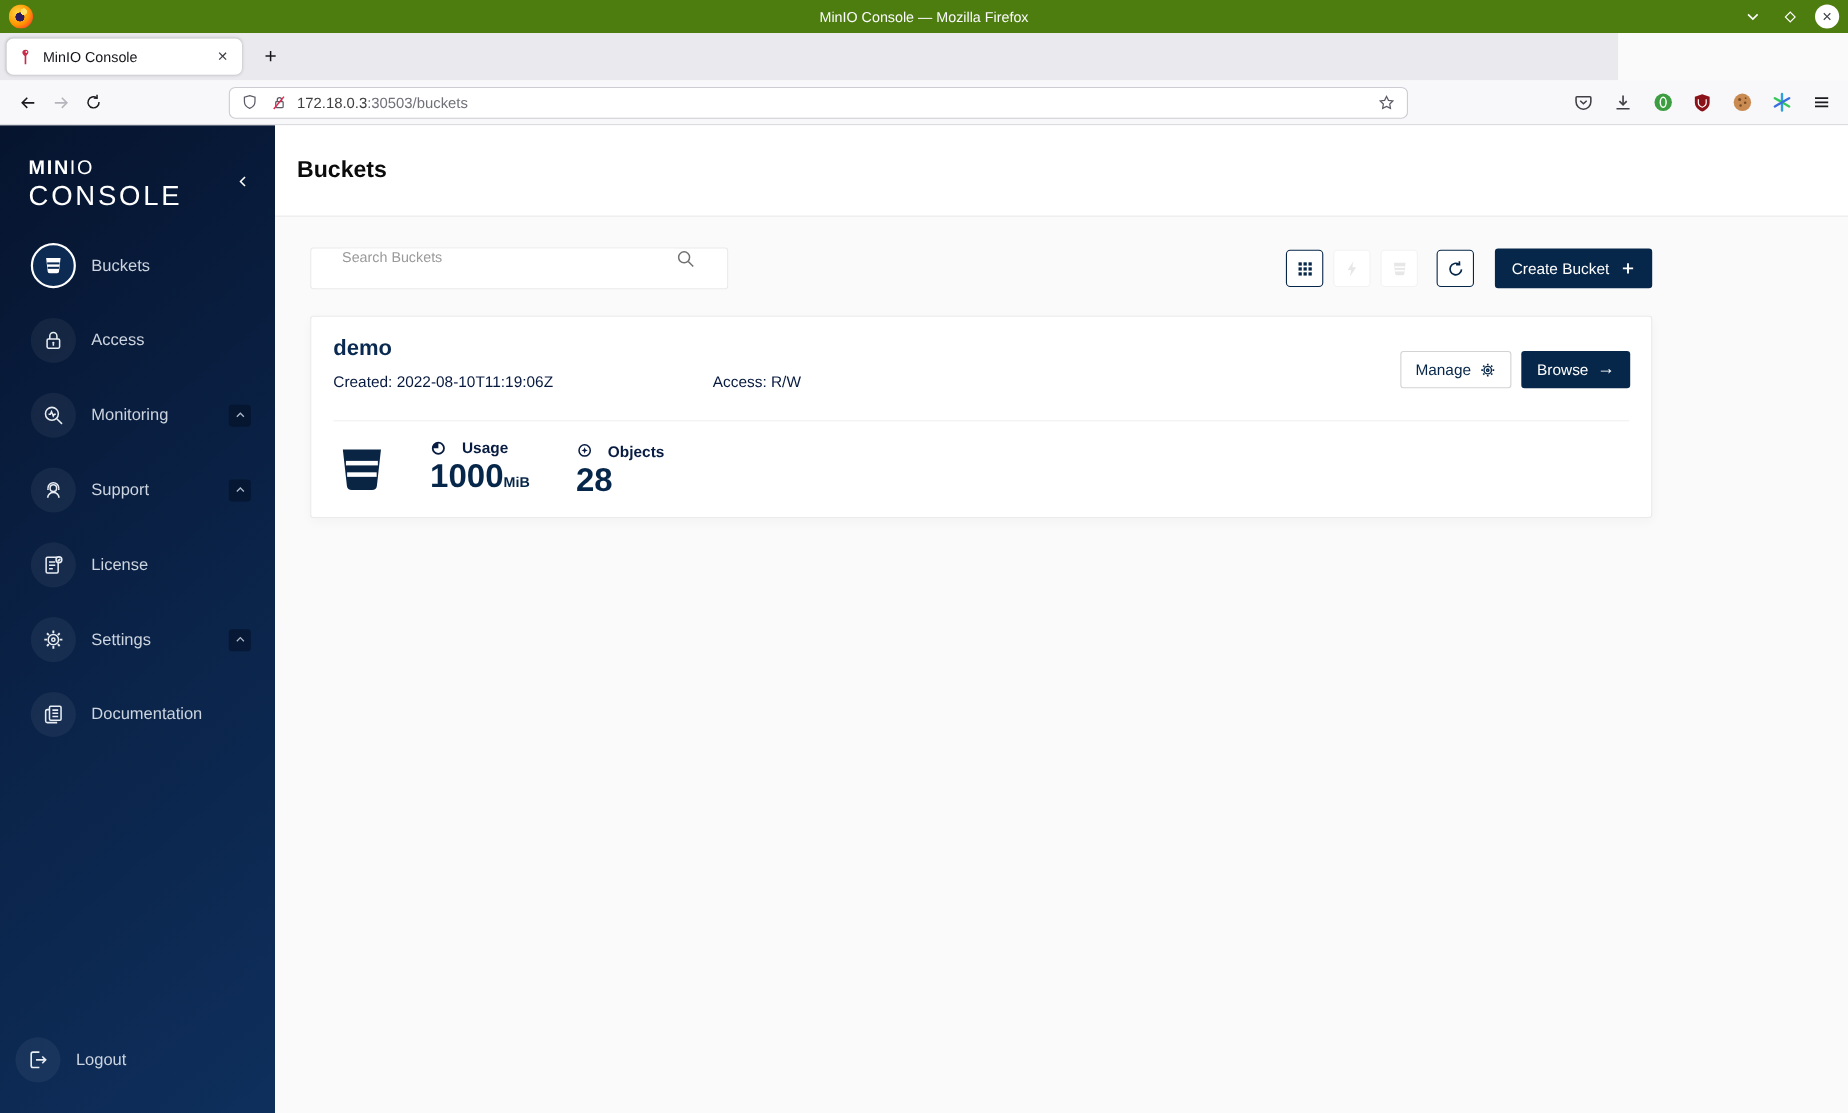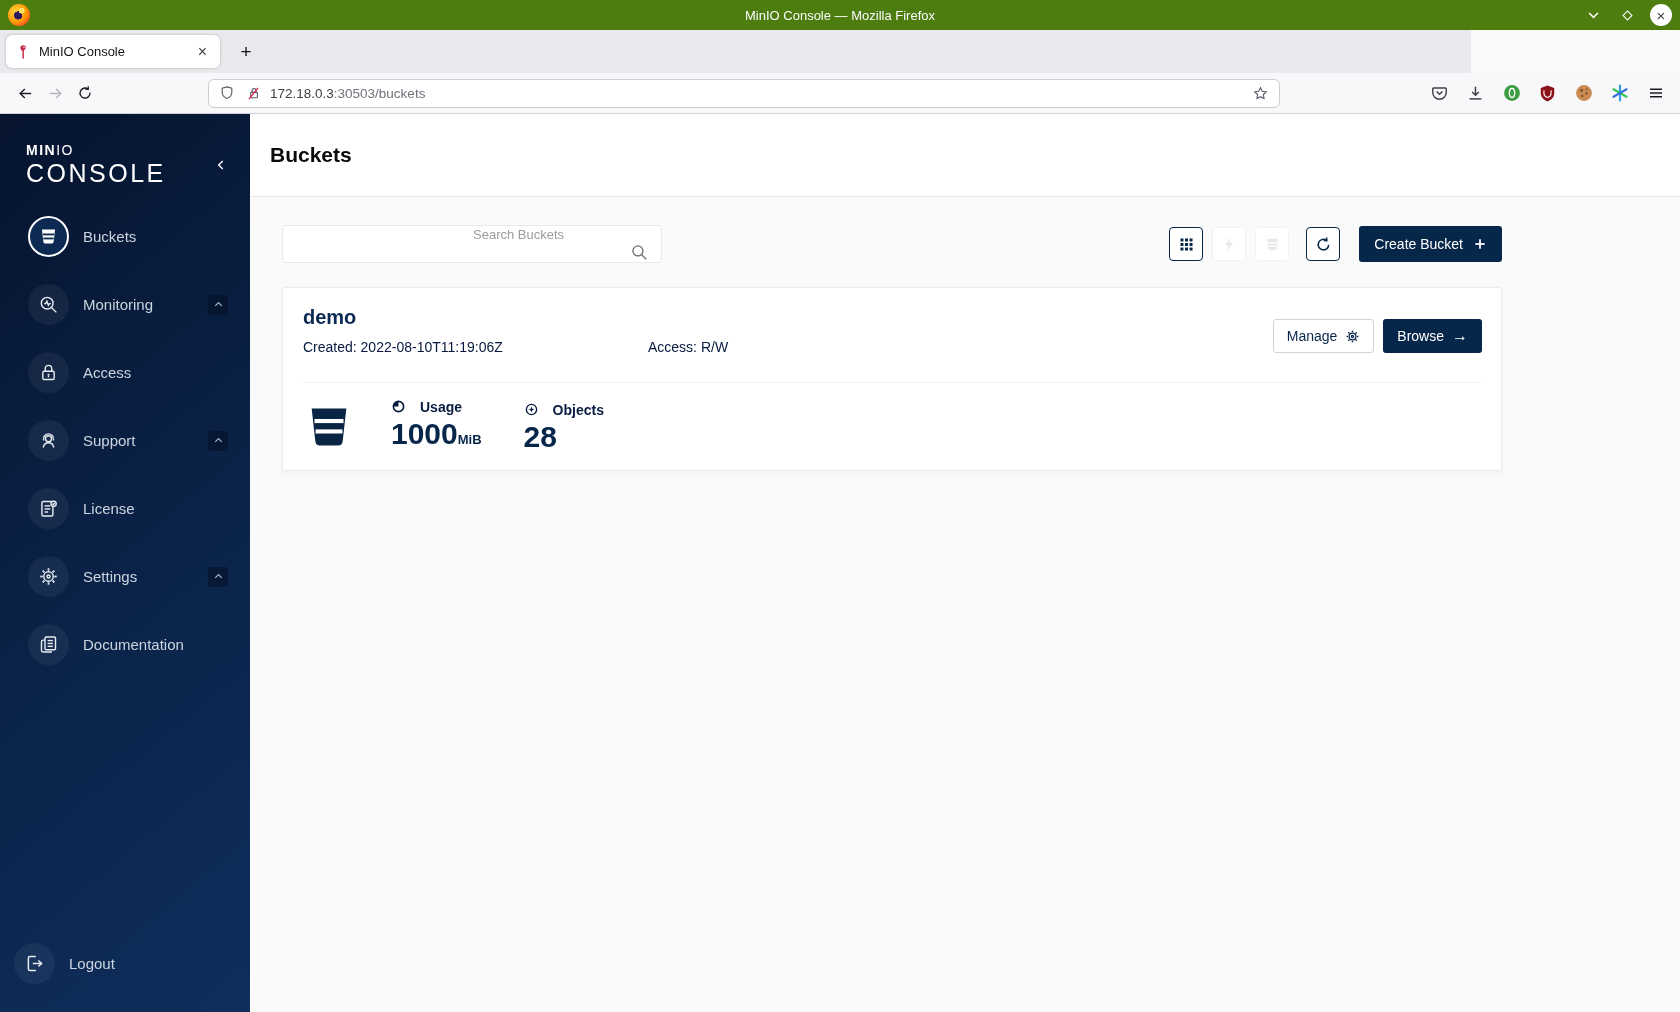--- a/index.html
+++ b/index.html
@@ -32,41 +32,41 @@
   .url-rest { color:#71717a; }
   .url-spacer { flex:1; }
   .ext-icons { margin-left:auto; display:flex; align-items:center; gap:15px; }
   .ext-btn { width:21px; height:21px; display:grid; place-items:center; }
 
   
   .app { position:absolute; top:114px; left:0; width:1680px; height:898px; display:flex; }
 
   .sidebar { width:250px; height:898px; flex:0 0 250px; background:linear-gradient(140deg,#06142e 0%,#0a2145 45%,#0e2f5c 100%); display:flex; flex-direction:column; position:relative; }
   .logo-block { padding:28px 0 0 26px; color:#ffffff; }
-  .logo-top { font-size:14px; letter-spacing:1.5px; }
+  .logo-top { font-size:18px; letter-spacing:1.5px; }
   .logo-top .min { font-weight:700; }
   .logo-top .io { font-weight:300; }
   .logo-console { font-size:25px; font-weight:300; letter-spacing:2.5px; margin-top:1px; }
   .collapse-btn { position:absolute; top:40px; right:18px; width:22px; height:22px; display:grid; place-items:center; }
 
   .side-nav { margin-top:28px; display:flex; flex-direction:column; gap:27px; padding-left:28px; }
   .nav-item { display:flex; align-items:center; gap:14px; height:41px; cursor:pointer; }
   .circ { width:41px; height:41px; border-radius:50%; background:rgba(255,255,255,0.055); display:grid; place-items:center; color:#e8edf3; flex:0 0 41px; }
   .circ.active { background:#0c2a52; border:2px solid #ffffff; }
   .nav-label { font-size:15px; color:#ccd4df; }
   .nav-caret { margin-left:auto; margin-right:22px; width:20px; height:20px; background:rgba(3,12,28,0.45); border-radius:3px; display:grid; place-items:center; }
   .logout-row { margin-top:auto; margin-bottom:28px; }
 
   .main { flex:1; display:flex; flex-direction:column; background:#fafafa; }
   .page-header { height:83px; background:#ffffff; border-bottom:1px solid #e9e9e9; display:flex; align-items:center; padding-left:20px; flex:0 0 83px; }
   .page-title { font-size:21px; font-weight:700; color:#0b0b0b; }
 
   .content { padding:28px 178px 0 32px; }
   .toolbar-row { display:flex; align-items:center; }
-  .search-box { width:380px; height:38px; background:#fff; border:1px solid #eaeaea; border-radius:3px; display:flex; align-items:flex-end; padding:0 12px;flex-direction:column; }
+  .search-box { width:380px; height:38px; background:#fff; border:1px solid #eaeaea; border-radius:3px; display:flex; align-items:flex-start; padding:0 28px; }
   .search-box input { border:none; outline:none; flex:1; font-size:13px; font-family:"Liberation Sans",sans-serif; color:#333; }
   .search-box input::placeholder { color:#9a9a9a; }
   .actions { margin-left:auto; display:flex; align-items:center; gap:9px; }
   .icon-btn { width:34px; height:34px; background:#fff; border:1.5px solid #07274a; border-radius:4px; display:grid; place-items:center; color:#07274a; }
   .icon-btn.disabled { border-color:#f2f2f2; color:#e7e7e7; }
   .icon-btn.gap { margin-left:8px; }
   .create-btn { margin-left:10px; height:36px; background:#07274a; color:#ffffff; border:none; border-radius:3px; padding:0 15px; font-size:14px; font-family:"Liberation Sans",sans-serif; display:flex; align-items:center; gap:10px; }
 
   .bucket-card { margin-top:24px; height:184px; background:#ffffff; border:1px solid #eaeaea; border-radius:3px; padding:16px 20px 0; position:relative; box-shadow:0 3px 10px rgba(0,0,0,0.03); }
   .bucket-name { font-size:20px; font-weight:700; color:#0a2950; line-height:26px; }
@@ -225,42 +225,42 @@
               <path d="M4.5 4h15l-1.6 14.1a2 2 0 0 1-2 1.9H8.1a2 2 0 0 1-2-1.9L4.5 4z" fill="#ffffff"></path>
               <rect x="5.6" y="8.6" width="12.8" height="2.1" fill="#0c2a52"></rect>
               <rect x="6.1" y="13.2" width="11.8" height="2.1" fill="#0c2a52"></rect>
             </svg>
         </span>
         <span class="nav-label">Buckets</span>
       </div>
       <div class="nav-item">
         <span class="circ">
           <svg width="21" height="21" viewBox="0 0 24 24" fill="none" stroke="currentColor" stroke-width="1.6">
+              <rect x="5.5" y="10.5" width="13" height="9.5" rx="1.4"></rect>
+              <path d="M8.3 10.5V7.5a3.7 3.7 0 0 1 7.4 0v3"></path>
+              <circle cx="12" cy="14.6" r="1.2" fill="currentColor" stroke="none"></circle>
+              <line x1="12" y1="15.6" x2="12" y2="17.4"></line>
+            </svg>
+        </span>
+        <span class="nav-label">Access</span>
+      </div>
+      <div class="nav-item">
+        <span class="circ">
+          <svg width="21" height="21" viewBox="0 0 24 24" fill="none" stroke="currentColor" stroke-width="1.6">
               <circle cx="10.5" cy="10.5" r="6.7"></circle>
               <line x1="15.6" y1="15.6" x2="21" y2="21"></line>
               <path d="M7 11h1.8l1.3-2.8 1.8 4.6 1.1-1.8h1.6"></path>
             </svg>
         </span>
         <span class="nav-label">Monitoring</span>
         <span class="nav-caret">
           <svg width="11" height="11" viewBox="0 0 24 24" fill="none" stroke="#aeb9c7" stroke-width="2.6">
               <polyline points="5,15 12,8 19,15"></polyline>
             </svg>
         </span>
-      </div>
-      <div class="nav-item">
-        <span class="circ">
-          <svg width="21" height="21" viewBox="0 0 24 24" fill="none" stroke="currentColor" stroke-width="1.6">
-              <rect x="5.5" y="10.5" width="13" height="9.5" rx="1.4"></rect>
-              <path d="M8.3 10.5V7.5a3.7 3.7 0 0 1 7.4 0v3"></path>
-              <circle cx="12" cy="14.6" r="1.2" fill="currentColor" stroke="none"></circle>
-              <line x1="12" y1="15.6" x2="12" y2="17.4"></line>
-            </svg>
-        </span>
-        <span class="nav-label">Access</span>
       </div>
       <div class="nav-item">
         <span class="circ">
           <svg width="21" height="21" viewBox="0 0 24 24" fill="none" stroke="currentColor" stroke-width="1.6">
               <circle cx="12" cy="10" r="3.4"></circle>
               <path d="M6 20c.7-3.6 3.2-5.4 6-5.4s5.3 1.8 6 5.4"></path>
               <path d="M6.4 10a5.6 5.6 0 0 1 11.2 0"></path>
               <line x1="6.4" y1="10" x2="6.4" y2="12"></line>
               <line x1="17.6" y1="10" x2="17.6" y2="12"></line>
             </svg>

